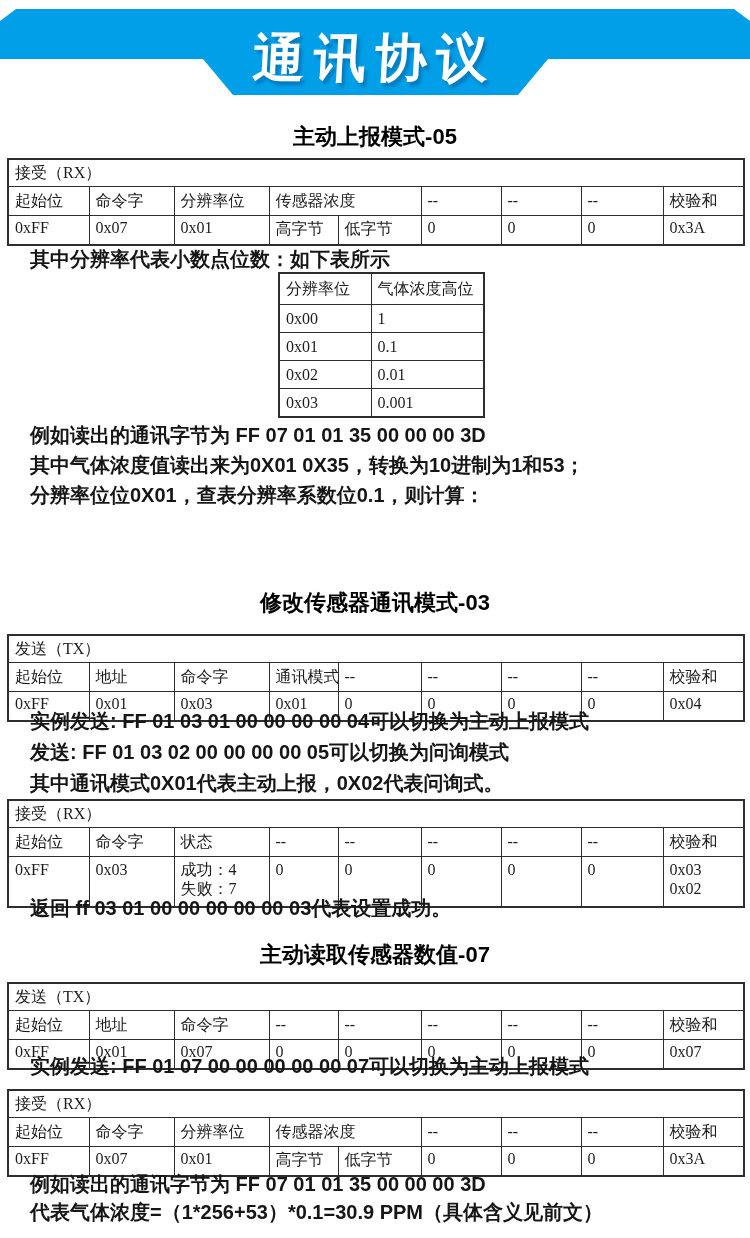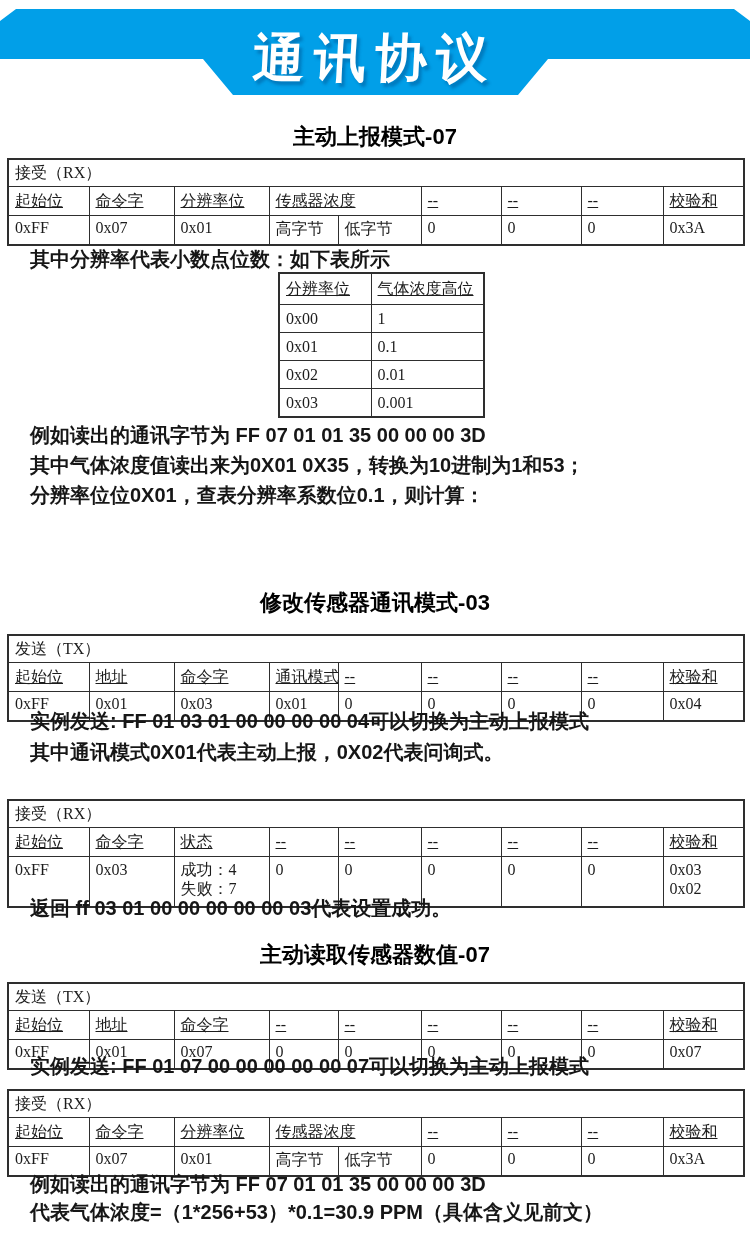--- a/index.html
+++ b/index.html
@@ -26,38 +26,38 @@
   .body-text p{margin:0;}
 
   
   table.tbl{border-collapse:collapse;table-layout:fixed;
     font-family:"Liberation Serif","DejaVu Serif",serif;
     color:#1c1c1c;background:#fff;border:2px solid #2e2e2e;}
   table.tbl td{border:1px solid #2e2e2e;padding:2px 6px;
     font-size:16px;overflow:hidden;white-space:nowrap;}
   table.big{left:7px;width:736px;}
   tr.cap td{height:22px;vertical-align:middle;margin-left:20px;}
-  tr.hdr td{height:24px;vertical-align:middle;text-decoration:underline;}
+  tr.hdr td{height:24px;vertical-align:middle;}
   tr.dat td{height:23px;vertical-align:top;padding-top:3px;}
   tr.dat2 td{height:44px;vertical-align:top;padding-top:3px;line-height:19px;}
   #res-table{left:278px;width:205px;}
   #res-table td{height:23px;vertical-align:middle;}
   #res-table tr.hdr td{height:26px;}
 </style>
 </head>
 <body>
 
 <div class="abs" id="banner">
   <svg width="750" height="100" viewBox="0 0 750 100">
     <polygon points="0,21 16,9 734,9 750,21 750,59 548,59 518,95 233,95 203,59 0,59" fill="#019FE8"></polygon>
   </svg>
 </div>
 <div class="abs" id="banner-title">通讯协议</div>
 
-<div class="abs sec-title" style="top:122px">主动上报模式-07</div>
+<div class="abs sec-title" style="top:122px">主动上报模式-05</div>
 
 <table class="abs tbl big" style="top:158px">
   <colgroup>
       <col style="width:81px">
       <col style="width:85px">
       <col style="width:95px">
       <col style="width:69px">
       <col style="width:83px">
       <col style="width:80px">
       <col style="width:80px">
@@ -167,20 +167,21 @@
     <td>0</td>
     <td>0</td>
     <td>0</td>
     <td>0x04</td>
   </tr>
 </tbody>
   </table>
 
 <div class="abs body-text" style="top:706px;line-height:31px">
   <p>实例发送: FF 01 03 01 00 00 00 00 04可以切换为主动上报模式</p>
+  <p>发送: FF 01 03 02 00 00 00 00 05可以切换为问询模式</p>
   <p>其中通讯模式0X01代表主动上报，0X02代表问询式。</p>
 </div>
 
 <table class="abs tbl big" style="top:799px">
   <colgroup>
       <col style="width:81px">
       <col style="width:85px">
       <col style="width:95px">
       <col style="width:69px">
       <col style="width:83px">

